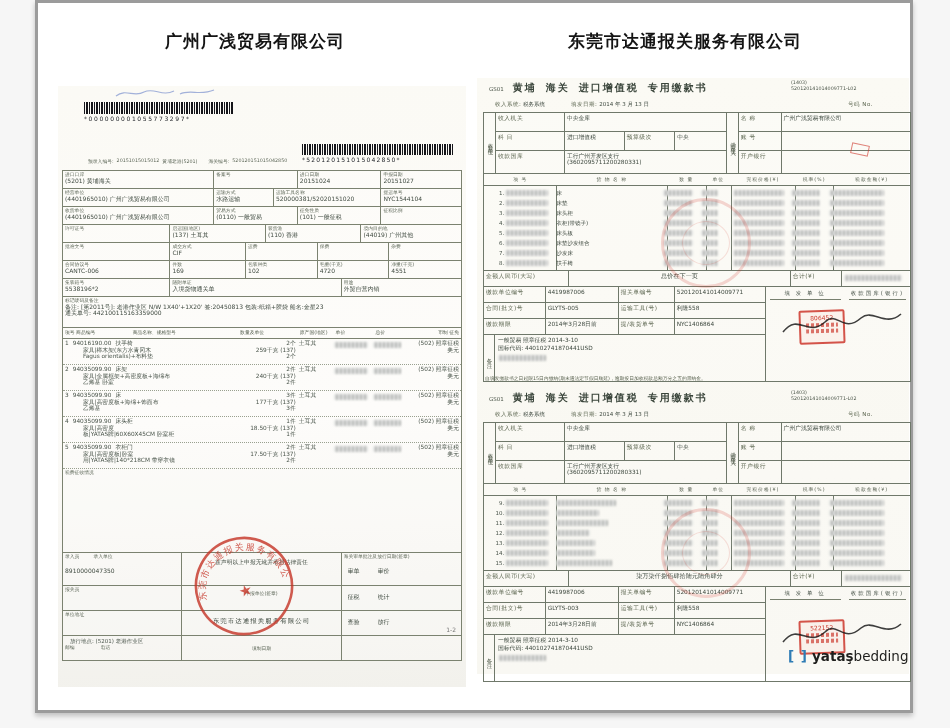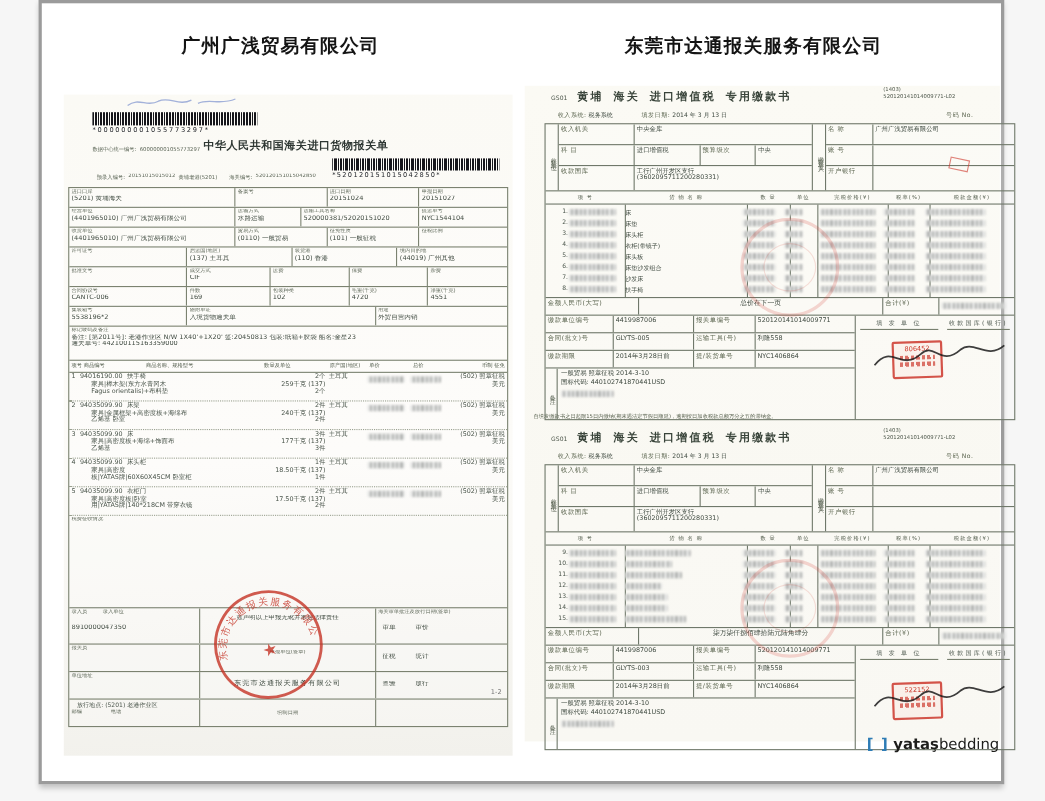--- a/index.html
+++ b/index.html
@@ -39,21 +39,21 @@
   .taxbox{height:84px;border-bottom:1px solid #7b8270;padding:1px 2px;box-sizing:border-box}
   .fr30{width:30%}.fr40{width:40%}
   .ctr{text-align:center}
   .pgmark{position:absolute;right:10px;top:540px;font-size:6px;color:#777}
   .bline{position:absolute;left:12px;top:552px;font-size:5.5px;color:#4c574d;white-space:nowrap}
   .lstamp{position:absolute;left:134px;top:448px}
   .scrib{position:absolute;left:52px;top:0}
 
   
   .rdoc{position:absolute;left:477px;top:78px;width:432px;height:596px;background:linear-gradient(180deg,#fbfaf4,#f8f7f1);color:#3f4a40}
-  .copy{position:absolute;left:16px;width:432px;height:300px}
+  .copy{position:absolute;left:4px;width:432px;height:300px}
   .ph1{position:absolute;left:8px;top:3px;right:124px;display:flex;align-items:baseline;gap:9px;white-space:nowrap;overflow:hidden}
   .gs{font-size:5.5px;color:#4c564a}
   .pport{font-size:10px;font-weight:bold;letter-spacing:2px;color:#39443a}
   .pt{font-size:10px;font-weight:600;letter-spacing:2px;color:#39443a}
   .pcode{position:absolute;right:2px;top:2px;width:120px;font-size:4.8px;color:#4c564a;line-height:6px}
   .ph2{position:absolute;left:14px;top:23px;right:6px;display:flex;gap:26px;font-size:5.5px;white-space:nowrap}
   .plb{color:#5b654f;letter-spacing:.5px}
   .pbox{position:absolute;left:2px;top:34px;right:2px;border:1px solid #6f786a;background:rgba(255,255,255,.2)}
   .ptop{display:flex;border-bottom:1px solid #6f786a}
   .pgroup{display:flex;box-sizing:border-box}
@@ -88,43 +88,38 @@
   .vlab2{writing-mode:vertical-rl;text-orientation:upright;width:11px;border-right:1px solid #6f786a;font-size:5.5px;letter-spacing:4px;text-align:center;color:#525c4c;box-sizing:border-box;padding:4px 0}
   .rlines{flex:1;padding:2px 3px;font-size:5.8px;line-height:7.5px;white-space:nowrap;overflow:hidden}
   .fineprint{position:absolute;left:8px;top:297px;right:4px;font-size:4.8px;color:#59624f;white-space:nowrap;overflow:hidden}
   .ring{position:absolute;width:84px;height:84px;border:3px solid rgba(214,62,50,.20);border-radius:50%}
   .ring:after{content:"";position:absolute;left:18px;top:20px;right:18px;bottom:20px;border:1px solid rgba(214,62,50,.15);border-radius:50%}
   .rstamp{position:absolute;width:46px;height:34px;border:2px solid rgba(201,44,32,.8);border-radius:2px;transform:rotate(-2deg);color:rgba(201,44,32,.95);font-size:6px;text-align:center;box-sizing:border-box;padding-top:2px;background:rgba(255,120,110,.06)}
   .rstamp .bar{height:4px;margin:2px 5px 0;background:repeating-linear-gradient(90deg,rgba(201,44,32,.65) 0 3px,transparent 3px 5px)}
   .sig{position:absolute}
   .rmark{position:absolute;left:370px;top:66px;width:16px;height:9px;border:1.5px solid rgba(205,50,38,.6);transform:rotate(12deg)}
 
-  .logo{position:absolute;left:788px;top:669px;font-size:13.5px;color:#1e1e1c;white-space:nowrap}
+  .logo{position:absolute;left:788px;top:648px;font-size:13.5px;color:#1e1e1c;white-space:nowrap}
   .logo .lb{color:#2e7cb5;font-weight:bold;letter-spacing:1px;margin-right:4px}
   .logo .lbrand{font-weight:bold}
   .logo .lsuffix{font-weight:normal}
 </style>
 </head>
 <body>
 
 <div class="frame"></div>
 <div class="doc-title t-left">广州广浅贸易有限公司</div>
 <div class="doc-title t-right">东莞市达通报关服务有限公司</div>
 
 <div class="ldoc">
   <svg class="scrib" width="110" height="16">
     <path d="M6,10 C16,2 24,12 34,6 C44,1 52,11 64,5 M70,8 C80,3 90,10 104,4" stroke="#5a74c2" stroke-width="1.2" fill="none" opacity="0.55"></path>
   </svg>
   <div class="abs bc" style="left:26px;top:16px;width:150px;height:12px"></div>
   <div class="abs bcnum" style="left:26px;top:29px">*000000001055773297*</div>
-  <div class="abs" style="left:26px;top:39px;right:2px;display:flex;align-items:flex-end;gap:3px;overflow:hidden">
-    <span class="tiny">数据中心统一编号:</span>
-    <span class="tiny">600000001055773297</span>
-    <span class="ftitle">中华人民共和国海关进口货物报关单</span>
-  </div>
   <div class="abs bc" style="left:244px;top:58px;width:152px;height:11px"></div>
   <div class="abs bcnum" style="left:244px;top:70px;letter-spacing:1.2px">*520120151015042850*</div>
   <div class="abs" style="left:30px;top:72px;width:212px;display:flex;gap:3px;overflow:hidden">
     <span class="tiny">预录入编号:</span>
     <span class="tiny">20151015015012</span>
     <span class="tiny">黄埔老港(5201)</span>
     <span class="tiny" style="margin-left:8px">海关编号:</span>
     <span class="tiny">520120151015042850</span>
   </div>
 

